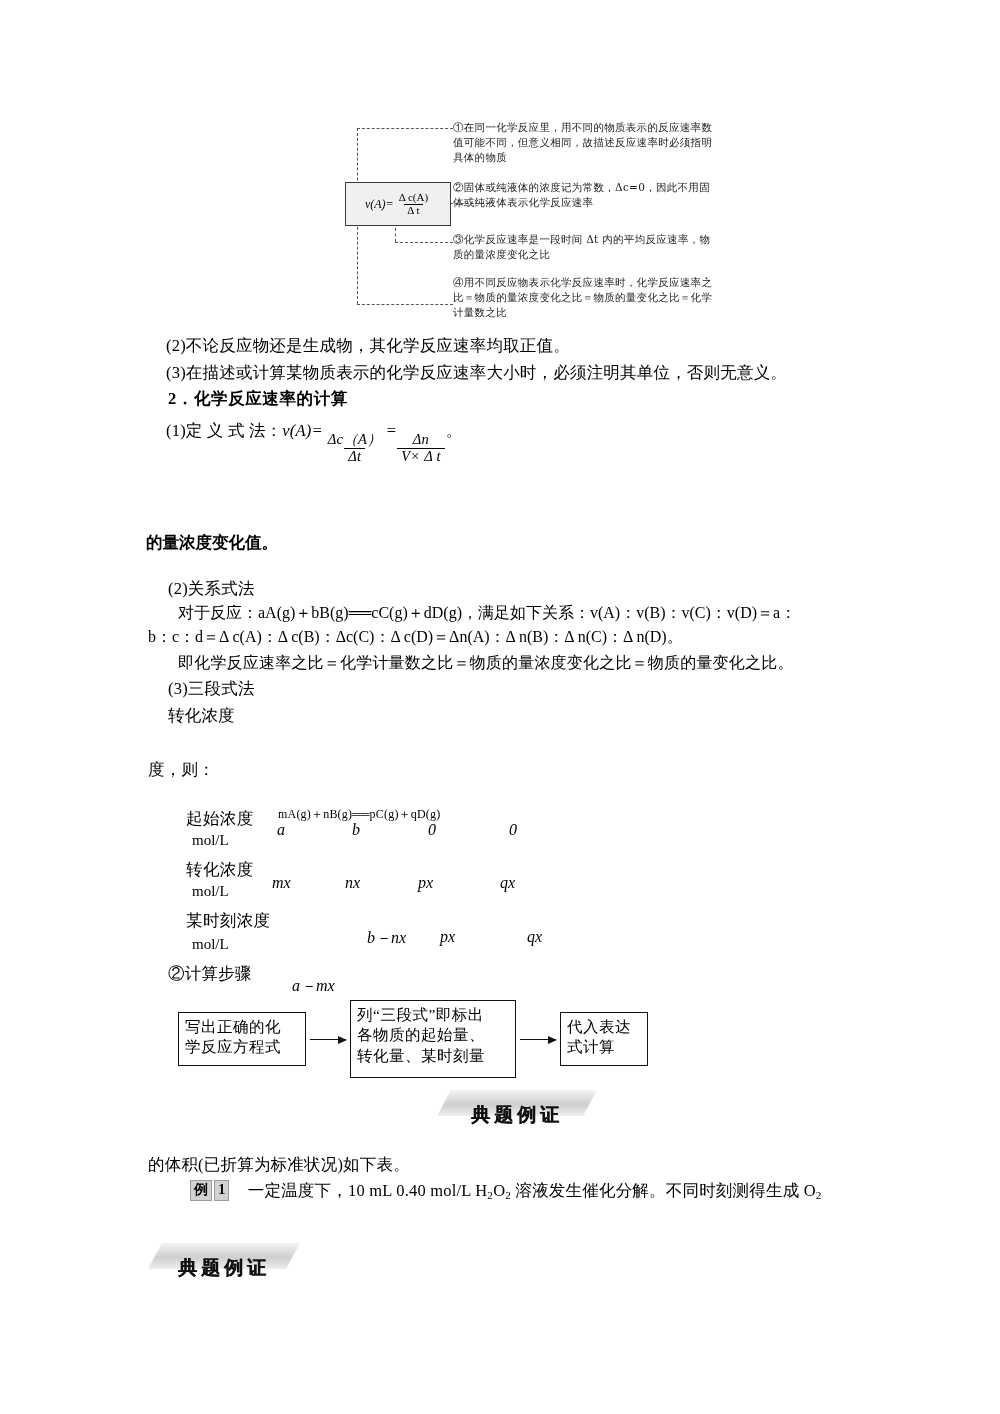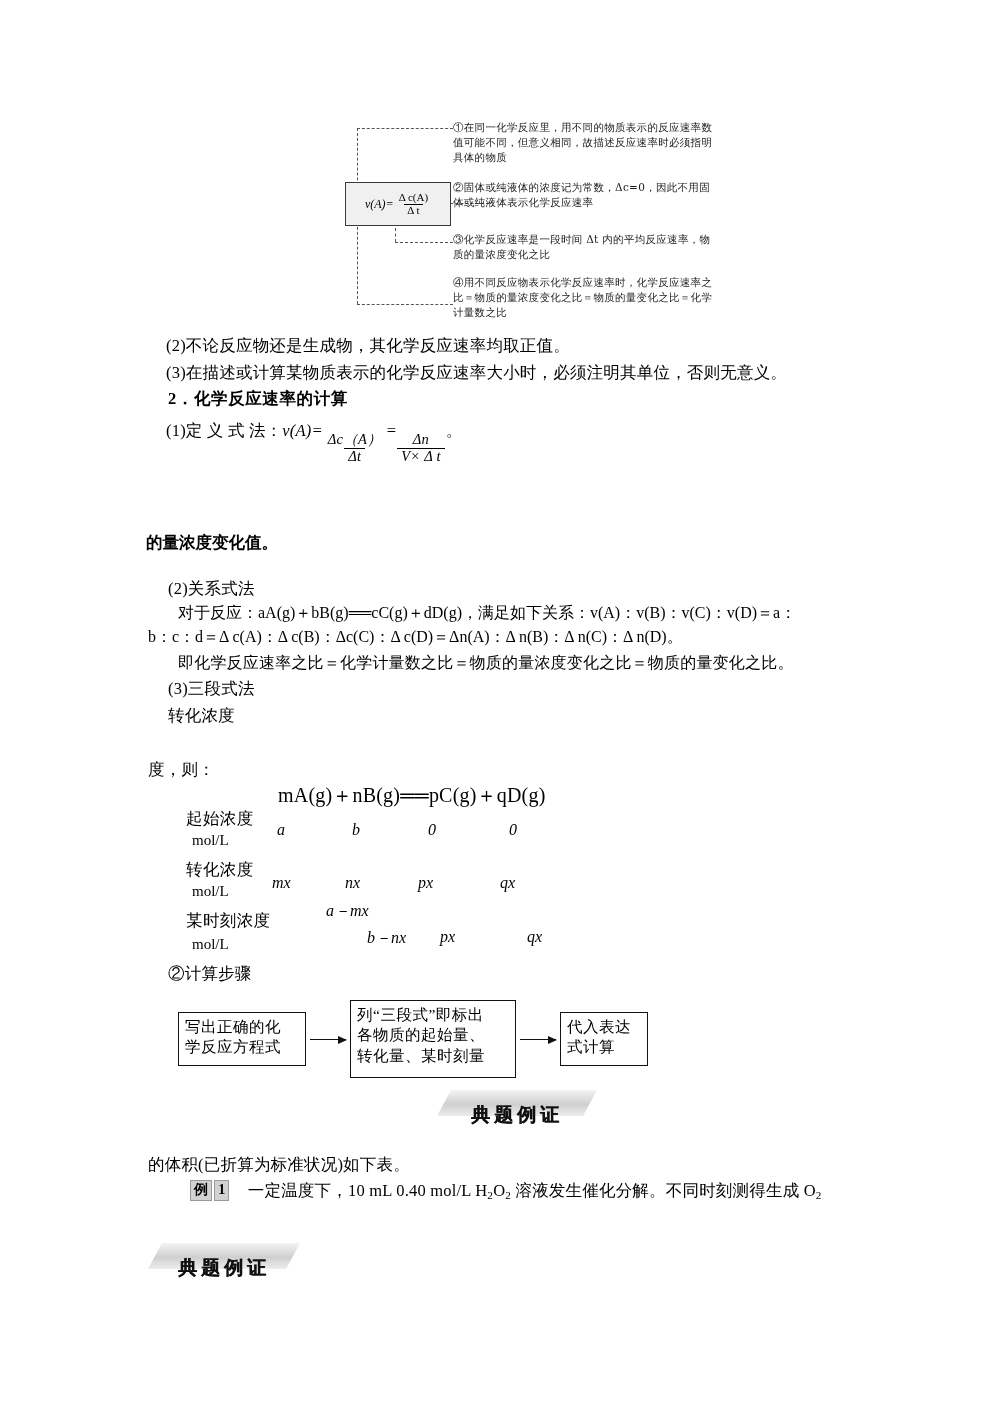--- a/index.html
+++ b/index.html
@@ -156,22 +156,23 @@
     width: 6px; height: 3px;
     border-bottom: 1.4px solid #000;
     border-radius: 0 0 6px 6px;
   }
   .tip-title { font-weight: bold; font-size: 16.5px; letter-spacing: 0.8px; }
 
   
   .eq-center {
     position: absolute;
     left: 278px;
-    font-size: 20px;
+    font-size: 12px;
     letter-spacing: 0.2px;
+    margin-top: 24px;
   }
   .stage-label {
     position: absolute;
     left: 186px;
     font-size: 16.5px;
     letter-spacing: 0.4px;
   }
   .stage-unit {
     position: absolute;
     left: 192px;
@@ -318,21 +319,21 @@
 
   <div class="stage-label" style="top:859px;">转化浓度</div>
   <div class="stage-unit" style="top:883px;">mol/L</div>
   <div class="stage-val" style="top:874px; left:272px;">mx</div>
   <div class="stage-val" style="top:874px; left:345px;">nx</div>
   <div class="stage-val" style="top:874px; left:418px;">px</div>
   <div class="stage-val" style="top:874px; left:500px;">qx</div>
 
   <div class="stage-label" style="top:910px;">某时刻浓度</div>
   <div class="stage-unit" style="top:936px;">mol/L</div>
-  <div class="stage-val" style="top:901px; left:292px;margin-left:34px;">a－mx</div>
+  <div class="stage-val" style="top:976px; left:292px;">a－mx</div>
   <div class="stage-val" style="top:928px; left:367px;">b－nx</div>
   <div class="stage-val" style="top:928px; left:440px;">px</div>
   <div class="stage-val" style="top:928px; left:527px;">qx</div>
 
   <div class="para" style="top:961px; left:168px;">②计算步骤</div>
 
   <div class="flow">
     <div class="fbox" style="left:0px; top:12px; width:128px; height:54px; text-align:left;">
       <div>写出正确的化</div>
       <div>学反应方程式</div>

